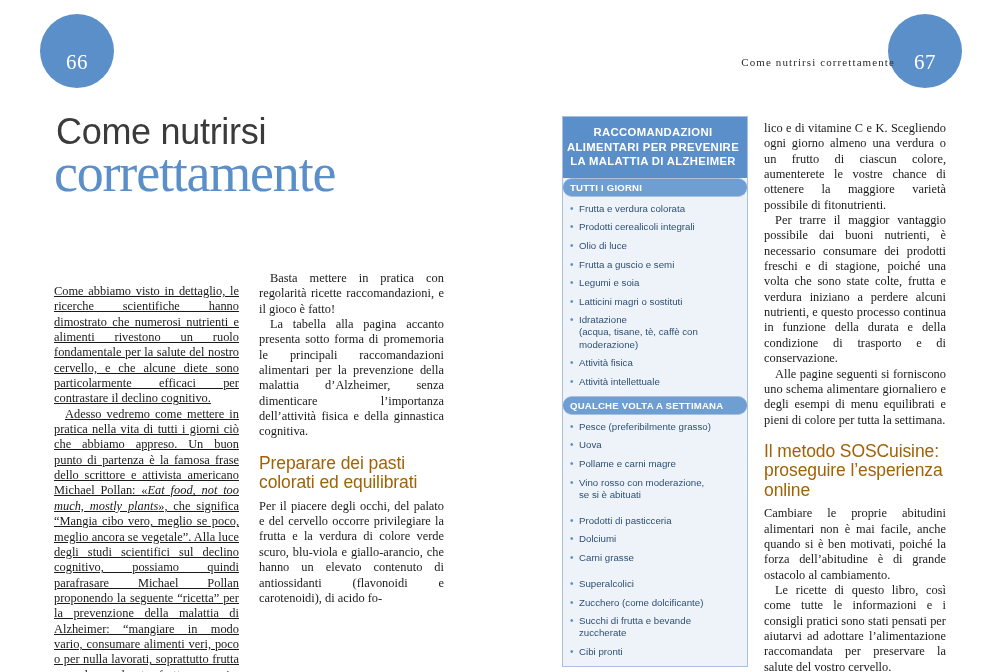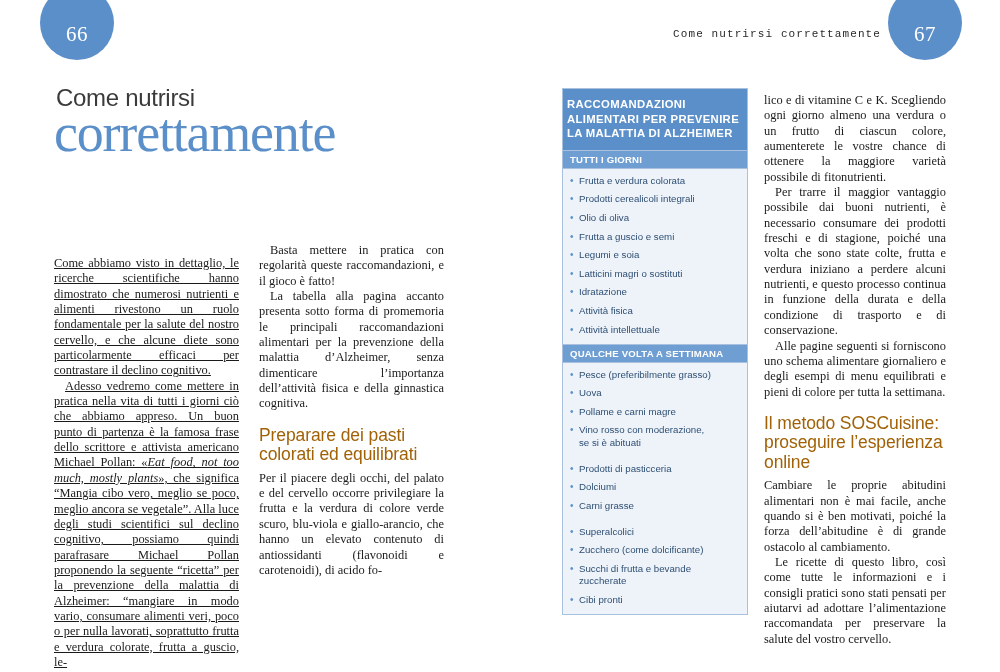--- a/index.html
+++ b/index.html
@@ -12,20 +12,21 @@
     height: 672px;
     position: relative;
     overflow: hidden;
     font-family: "Liberation Serif", serif;
     color: #1b1b1b;
   }
   .spread {
     position: absolute;
     inset: 0;
     background: #ffffff;
+    margin-top: 28px;
   }
 
   
   .folio-circle {
     position: absolute;
     width: 74px;
     height: 74px;
     border-radius: 50%;
     background: #5b8fc9;
     color: #ffffff;
@@ -46,38 +47,38 @@
   }
   #folio-right {
     left: 888px;
     top: -14px;
   }
 
   
   .running-head {
     position: absolute;
     top: 28px;
-    right: 119px;
-    font-family: Liberation Mono, monospace;
+    right: 105px;
+    font-family: Liberation Serif, serif;
     font-size: 11px;
     letter-spacing: 1.1px;
     color: #2a2a2a;
     white-space: nowrap;
   }
 
   
   .chapter-title {
     position: absolute;
     left: 54px;
     top: 86px;
     width: 460px;
   }
   .chapter-title .line1 {
     font-family: "Liberation Sans", sans-serif;
-    font-size: 24px;
+    font-size: 36px;
     font-weight: 400;
     color: #3b3b3b;
     letter-spacing: -0.3px;
     line-height: 1.0;
     margin-left: 2px;
   }
   .chapter-title .line2 {
     font-family: "Liberation Serif", serif;
     font-size: 54px;
     font-weight: 400;
@@ -132,32 +133,34 @@
     box-sizing: border-box;
   }
   .panel-title {
     background: #5b8fc9;
     color: #ffffff;
     font-family: "Liberation Sans", sans-serif;
     font-weight: bold;
     font-size: 11.3px;
     line-height: 14.6px;
     letter-spacing: 0.35px;
+    text-align: center;
     padding: 8px 8px 9px 4px;
   }
   .section-band {
     background: #6f9ed2;
     color: #ffffff;
     font-family: "Liberation Sans", sans-serif;
     font-weight: bold;
     font-size: 9.6px;
     letter-spacing: 0.2px;
     padding: 3px 0 3px 7px;
     border-top: 1px solid #a9c1de;
     border-bottom: 1px solid #a9c1de;
+    border-radius: 9px;
   }
   .item-list {
     list-style: none;
     margin: 0;
     padding: 6px 7px 7px 7px;
   }
   .item-list li {
     position: relative;
     font-family: "Liberation Sans", sans-serif;
     font-size: 9.7px;
@@ -198,21 +201,21 @@
     <div class="line1">Come nutrirsi</div>
     <div class="line2">correttamente</div>
   </div>
 
   <div class="col" id="col-1">
     <p class="no-indent">Come abbiamo visto in dettaglio, le ricerche scientifiche hanno dimostrato che numerosi nutrienti e alimenti rivestono un ruolo fondamentale per la salute del nostro cervello, e che alcune diete sono particolarmente efficaci per contrastare il declino cognitivo.</p>
     <p><span id="c1p2a">Adesso vedremo come mettere in pratica nella vita di tutti i giorni ciò che abbiamo appreso. Un buon punto di partenza è la famosa frase dello scrittore e attivista americano Michael Pollan: «</span><em>Eat food, not too much, mostly plants</em><span id="c1p2b">», che significa “Mangia cibo vero, meglio se poco, meglio ancora se vegetale”. Alla luce degli studi scientifici sul declino cognitivo, possiamo quindi parafrasare Michael Pollan proponendo la seguente “ricetta” per la prevenzione della malattia di Alzheimer: “mangiare in modo vario, consumare alimenti veri, poco o per nulla lavorati, soprattutto frutta e verdura colorate, frutta a guscio, le-</span></p>
   </div>
 
   <div class="col" id="col-2">
-    <p>Basta mettere in pratica con regolarità queste raccomandazioni, e il gioco è fatto!</p>
+    <p>Basta mettere in pratica con regolarità ricette raccomandazioni, e il gioco è fatto!</p>
     <p>La tabella alla pagina accanto presenta sotto forma di promemoria le principali raccomandazioni alimentari per la prevenzione della malattia d’Alzheimer, senza dimenticare l’importanza dell’attività fisica e della ginnastica cognitiva.</p>
     <div class="subhead">Preparare dei pasti colorati ed equilibrati</div>
     <p class="no-indent">Per il piacere degli occhi, del palato e del cervello occorre privilegiare la frutta e la verdura di colore verde scuro, blu-viola e giallo-arancio, che hanno un elevato contenuto di antiossidanti (flavonoidi e carotenoidi), di acido fo-</p>
   </div>
 
   <div class="col" id="col-3">
     <p class="no-indent">lico e di vitamine C e K. Scegliendo ogni giorno almeno una verdura o un frutto di ciascun colore, aumenterete le vostre chance di ottenere la maggiore varietà possibile di fitonutrienti.</p>
     <p>Per trarre il maggior vantaggio possibile dai buoni nutrienti, è necessario consumare dei prodotti freschi e di stagione, poiché una volta che sono state colte, frutta e verdura iniziano a perdere alcuni nutrienti, e questo processo continua in funzione della durata e della condizione di trasporto e di conservazione.</p>
     <p>Alle pagine seguenti si forniscono uno schema alimentare giornaliero e degli esempi di menu equilibrati e pieni di colore per tutta la settimana.</p>
     <div class="subhead">Il metodo SOSCuisine: proseguire l’esperienza online</div>
@@ -220,25 +223,25 @@
     <p>Le ricette di questo libro, così come tutte le informazioni e i consigli pratici sono stati pensati per aiutarvi ad adottare l’alimentazione raccomandata per preservare la salute del vostro cervello.</p>
   </div>
 
   <div class="panel">
     <div class="panel-title">RACCOMANDAZIONI ALIMENTARI PER PREVENIRE LA MALATTIA DI ALZHEIMER</div>
     <div id="panel-sections">
         <div class="section-band">TUTTI I GIORNI</div>
         <ul class="item-list">
           <li><span class="bullet">•</span><span>Frutta e verdura colorata</span></li>
           <li><span class="bullet">•</span><span>Prodotti cerealicoli integrali</span></li>
-          <li><span class="bullet">•</span><span>Olio di oliva</span></li>
+          <li><span class="bullet">•</span><span>Olio di luce</span></li>
           <li><span class="bullet">•</span><span>Frutta a guscio e semi</span></li>
           <li><span class="bullet">•</span><span>Legumi e soia</span></li>
           <li><span class="bullet">•</span><span>Latticini magri o sostituti</span></li>
-          <li><span class="bullet">•</span><span>Idratazione</span></li>
+          <li><span class="bullet">•</span><span>Idratazione</span><span class="sub">(acqua, tisane, tè, caffè con moderazione)</span></li>
           <li><span class="bullet">•</span><span>Attività fisica</span></li>
           <li><span class="bullet">•</span><span>Attività intellettuale</span></li>
         </ul>
         <div class="section-band">QUALCHE VOLTA A SETTIMANA</div>
         <ul class="item-list">
           <li><span class="bullet">•</span><span>Pesce (preferibilmente grasso)</span></li>
           <li><span class="bullet">•</span><span>Uova</span></li>
           <li><span class="bullet">•</span><span>Pollame e carni magre</span></li>
           <li><span class="bullet">•</span><span>Vino rosso con moderazione,</span><span class="sub">se si è abituati</span></li>
         </ul>

